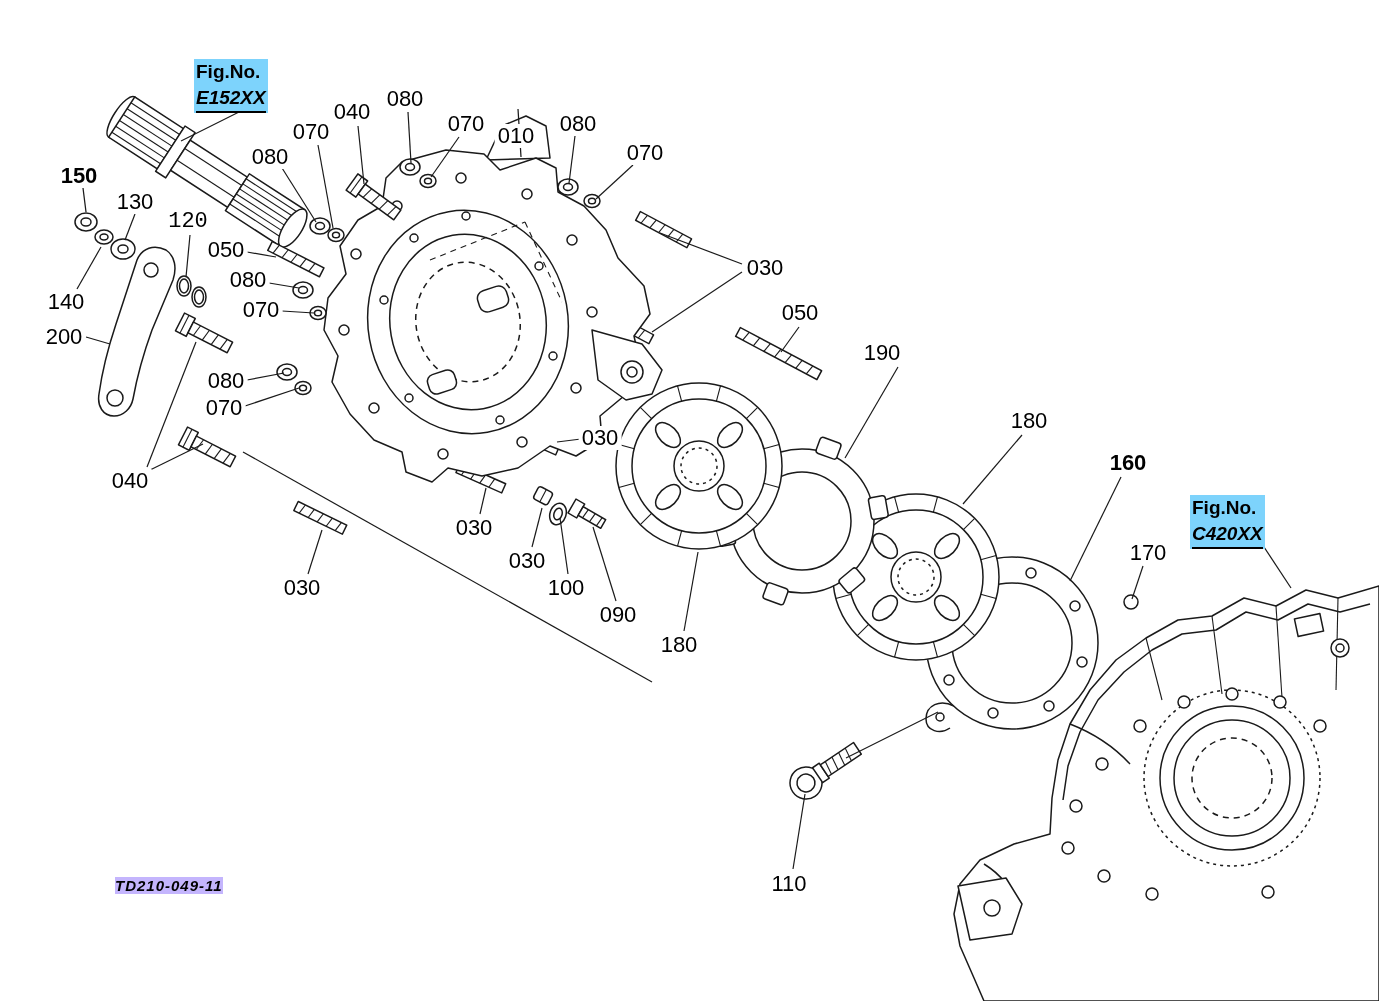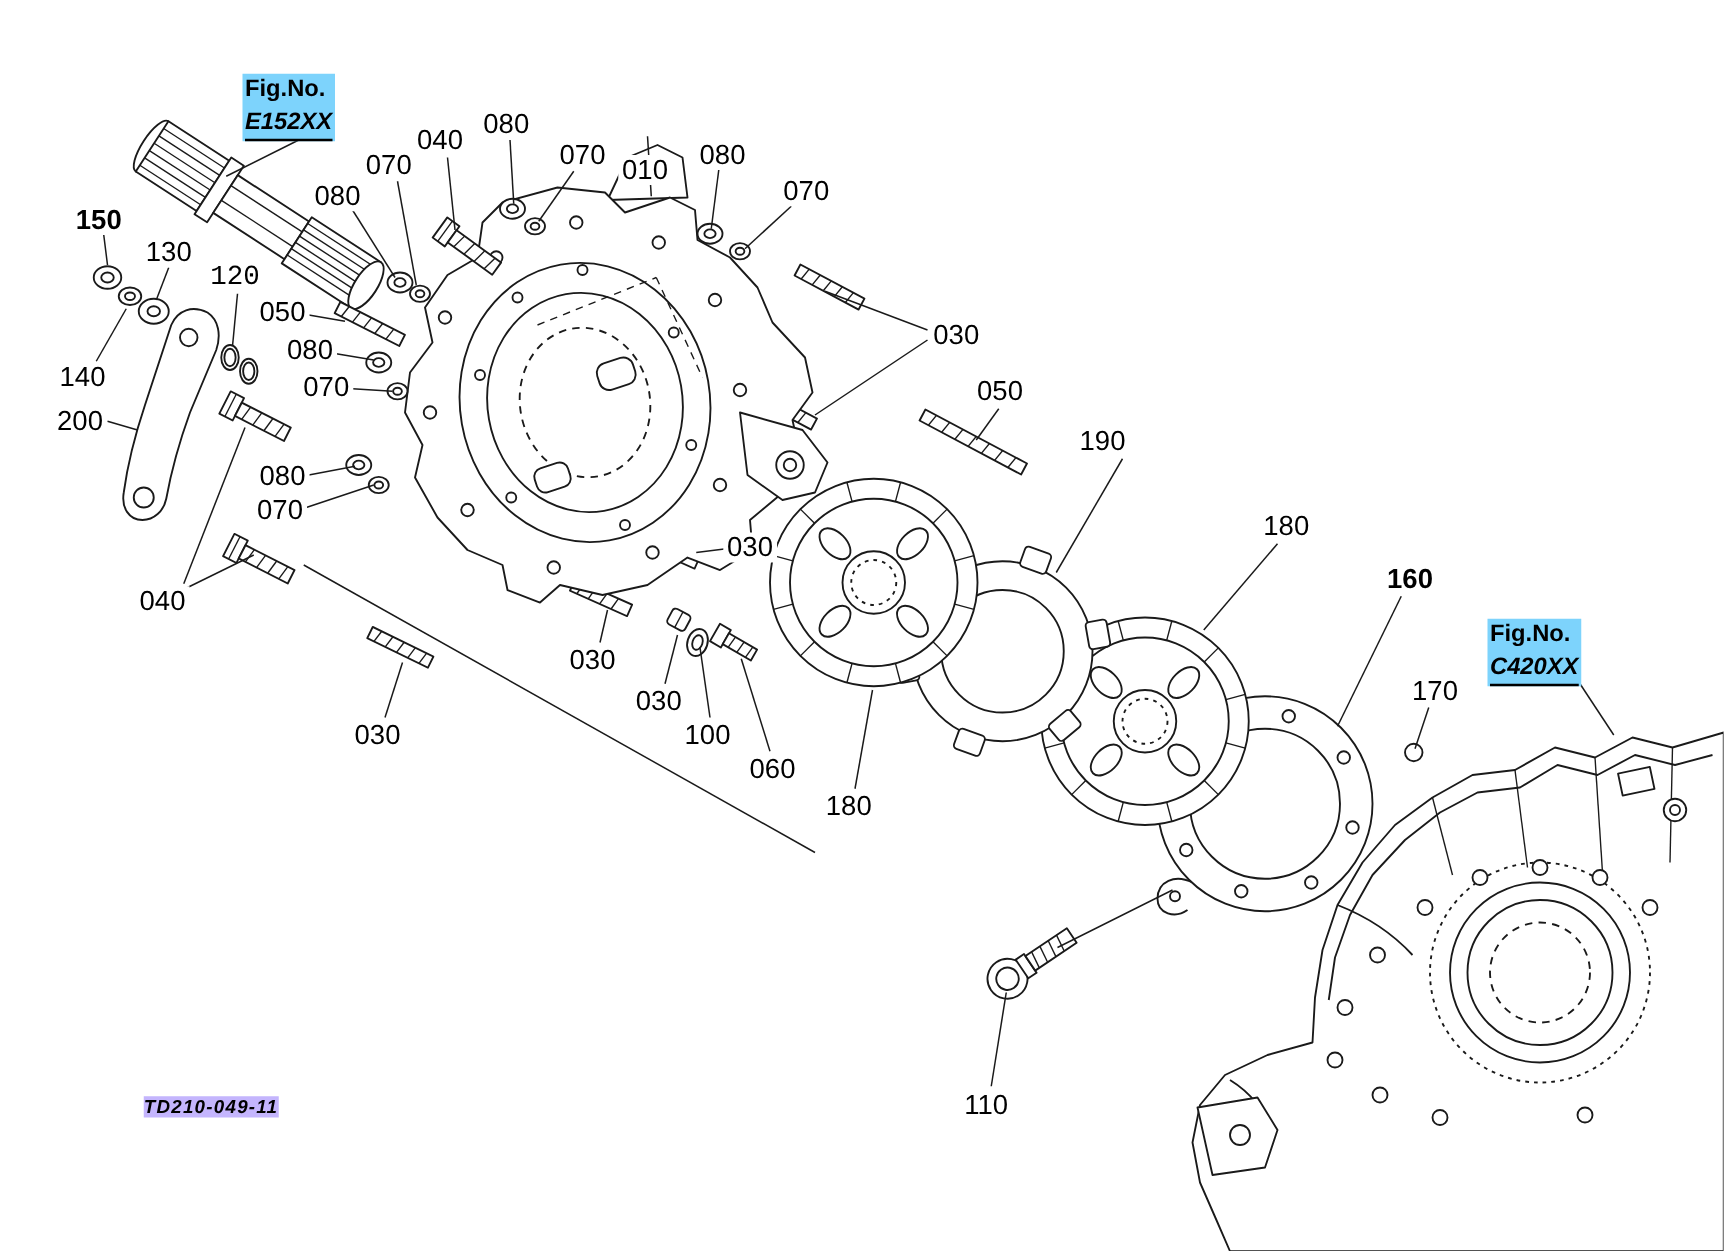--- a/index.html
+++ b/index.html
@@ -474,18 +474,18 @@
       <div class="callout" style="left: 765px; top: 268px;">030</div>
       <div class="callout" style="left: 800px; top: 313px;">050</div>
       <div class="callout" style="left: 882px; top: 353px;">190</div>
       <div class="callout" style="left: 1029px; top: 421px;">180</div>
       <div class="callout" style="left: 1128px; top: 463px; font-weight: bold;">160</div>
       <div class="callout" style="left: 1148px; top: 553px;">170</div>
       <div class="callout" style="left: 600px; top: 438px;">030</div>
       <div class="callout" style="left: 474px; top: 528px;">030</div>
       <div class="callout" style="left: 527px; top: 561px;">030</div>
       <div class="callout" style="left: 566px; top: 588px;">100</div>
-      <div class="callout" style="left: 618px; top: 615px;">060</div>
+      <div class="callout" style="left: 618px; top: 615px;">090</div>
       <div class="callout" style="left: 679px; top: 645px;">180</div>
       <div class="callout" style="left: 302px; top: 588px;">030</div>
       <div class="callout" style="left: 789px; top: 884px;">110</div>
     </div>
 </div>
 
 </body></html>

